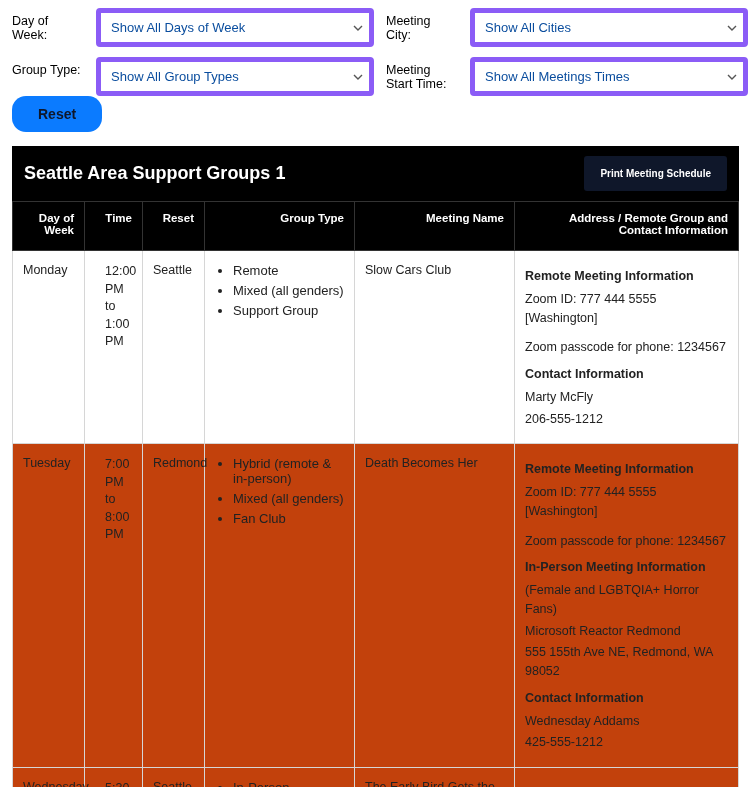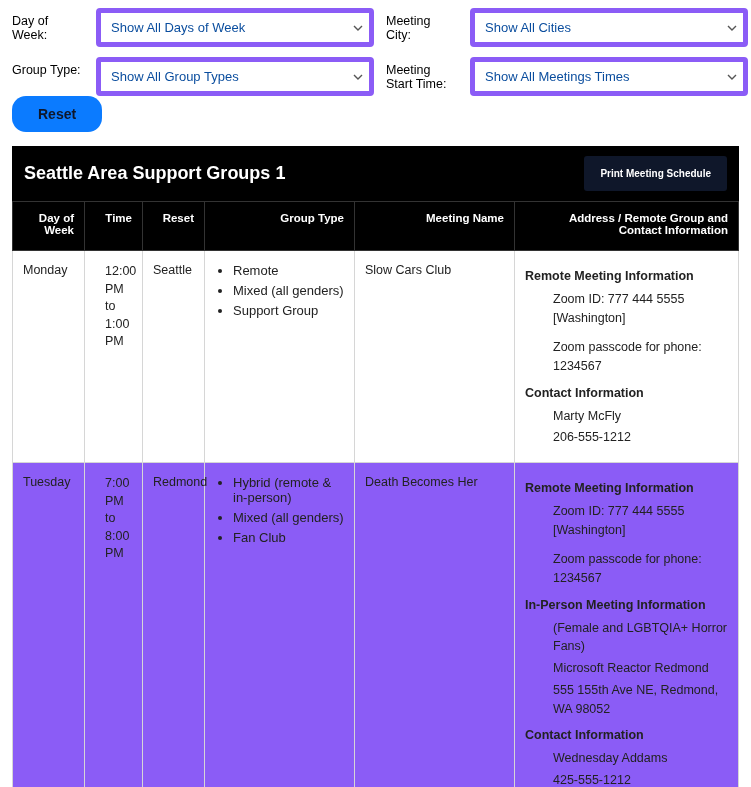--- a/index.html
+++ b/index.html
@@ -10,35 +10,35 @@
 .select { width: 100%; border: 5px solid #8b5cf6; border-radius: 4px; background: #fff; padding: 7px 30px 7px 10px; font-size: 13px; color: #003f80; cursor: pointer; display: flex; align-items: center; justify-content: space-between; }
 .select-text { color: #0a4d9e; }
 .chev { position: absolute; right: 10px; top: 50%; transform: translateY(-50%); pointer-events: none; }
 .chev svg { width: 12px; height: 12px; display: block; }
 .reset-btn { background: #0b7bff; color: #0f172a; border: none; border-radius: 14px; padding: 10px 26px; font-size: 14px; font-weight: 600; cursor: pointer; margin-left: 0; margin-bottom: 14px; }
 .title-bar { background: #000; color: #fff; display: flex; align-items: center; justify-content: space-between; padding: 10px 12px; gap: 12px; }
 .title-text { font-size: 18px; font-weight: 700; }
 .print-btn { background: #0f172a; color: #fff; border: none; border-radius: 3px; padding: 12px 16px; font-size: 10px; font-weight: 700; cursor: pointer; margin-left: 20px; }
 table { width: 100%; border-collapse: collapse; table-layout: fixed; }
 thead th { background: #000; color: #fff; text-align: right; font-size: 11.5px; font-weight: 700; padding: 10px 10px 14px 10px; border: 1px solid #333; vertical-align: top; }
-tbody td { border: 1px solid #d6d6d6; padding: 12px 10px; vertical-align: top; font-size: 12.5px; color: #222; background: #8b5cf6; }
+tbody td { border: 1px solid #d6d6d6; padding: 12px 10px; vertical-align: top; font-size: 12.5px; color: #222; background: #c2410c; }
 tbody tr:first-child td { background: #fff; }
 col.c-day { width: 72px; }
 col.c-time { width: 58px; }
 col.c-city { width: 62px; }
 col.c-type { width: 150px; }
 col.c-name { width: 160px; }
 col.c-info { }
 .time-cell { line-height: 1.4; padding-left: 20px; }
 ul.types { list-style: disc; padding-left: 18px; margin: 0; }
 ul.types li { margin-bottom: 5px; font-size: 13px; }
 .info-block { line-height: 1.5; }
 .info-block .hd { font-weight: 700; margin-top: 8px; margin-bottom: 4px; }
 .info-block .hd:first-child { margin-top: 4px; }
-.info-block .ln { margin-bottom: 3px; margin-left: 28px; }
+.info-block .ln { margin-bottom: 3px; }
 </style>
 </head>
 <body>
 
 
 
 <div class="filters">
   <div class="filter-label">Day of Week:</div>
   <div class="select-wrap">
     <div class="select">

